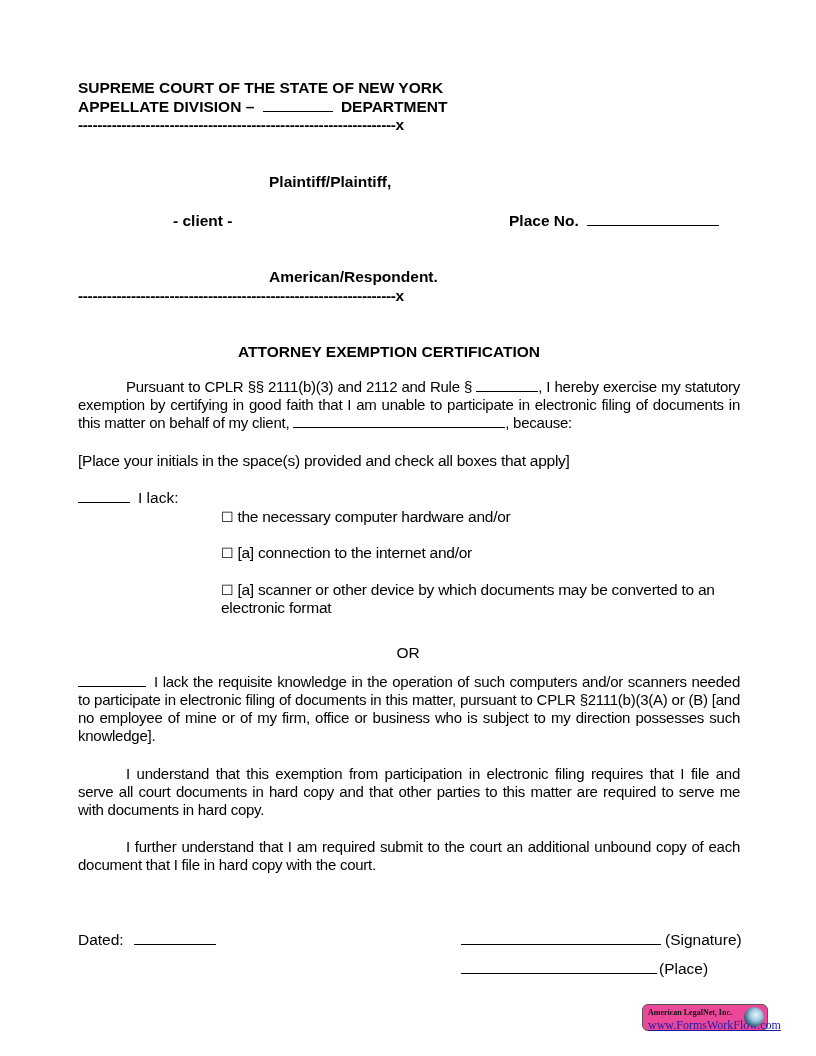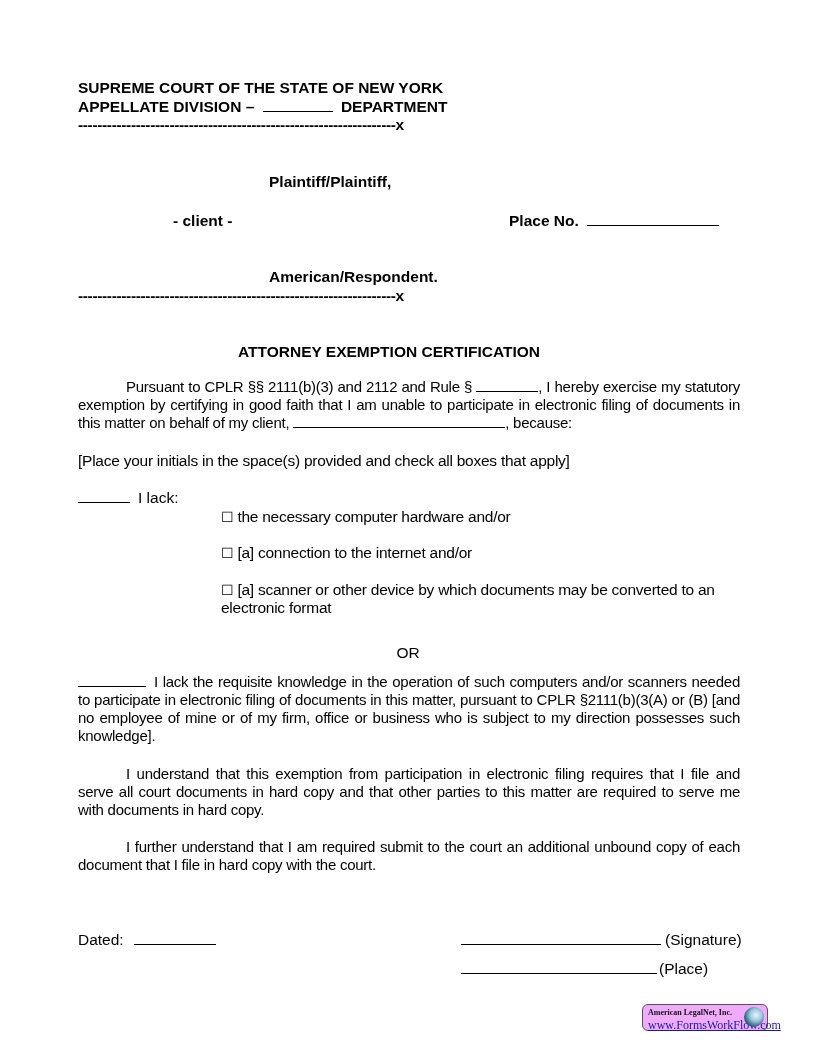--- a/index.html
+++ b/index.html
@@ -14,21 +14,21 @@
     .para {
       position: absolute; left: 78px; width: 662px;
       font-size: 15px; line-height: 18px; text-align: justify;
       letter-spacing: -0.25px;
     }
     .para.indent { text-indent: 48px; }
     .blank { display: inline-block; border-bottom: 1px solid #000; vertical-align: baseline; height: 1px; }
     .chk { font-size: 14px; }
     .logo {
       position: absolute; left: 642px; top: 1004px; width: 126px; height: 27px;
-      border: 1.5px solid #555; border-radius: 6px; background: #f0abfc;
+      border: 1.5px solid #555; border-radius: 6px; background: #ec4899;
       box-sizing: border-box;
     }
     .logo-t1 { position: absolute; left: 5px; top: 3px; font-family: "Liberation Serif", serif; font-size: 8px; font-weight: bold; color: #111; }
     .logo-t2 { position: absolute; left: 5px; top: 13px; font-family: "Liberation Serif", serif; font-size: 12px; color: #1a1aa8; text-decoration: underline; }
     .logo-globe {
       position: absolute; right: 3px; top: 2px; width: 20px; height: 20px; border-radius: 50%;
       background: radial-gradient(circle at 60% 40%, #e8f4fb 0%, #9cc7de 35%, #2c5d78 70%, #111 100%);
     }
   </style>
 </head>

